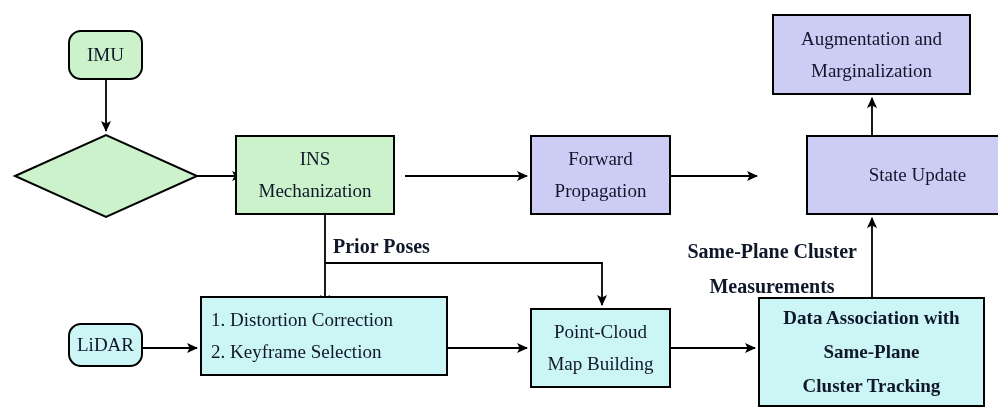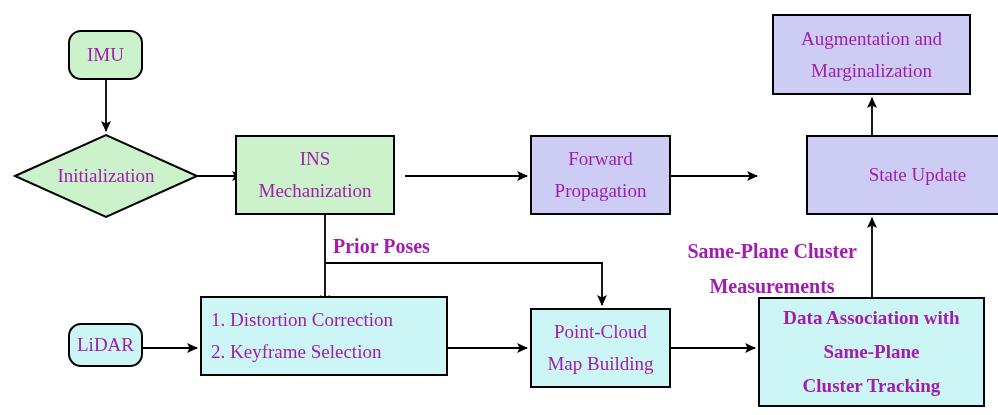--- a/index.html
+++ b/index.html
@@ -2,21 +2,21 @@
 <html><head>
 <meta charset="utf-8">
 <style>
   html, body { margin: 0; padding: 0; background: #ffffff; }
   .canvas {
     position: relative;
     width: 998px;
     height: 415px;
     background: #ffffff;
     font-family: "Liberation Serif", "DejaVu Serif", serif;
-    color: #a21caf;
+    color: #0f172a;
     overflow: hidden;
   }
   svg.wires {
     position: absolute;
     left: 0; top: 0;
     width: 998px; height: 415px;
   }
   .node {
     position: absolute;
     box-sizing: border-box;
@@ -75,23 +75,20 @@
     <line x1="143" y1="348" x2="197" y2="348" stroke="#000000" stroke-width="1.8" marker-end="url(#arrow)"></line>
     <line x1="448" y1="348" x2="527" y2="348" stroke="#000000" stroke-width="1.8" marker-end="url(#arrow)"></line>
     <line x1="671" y1="348" x2="755" y2="348" stroke="#000000" stroke-width="1.8" marker-end="url(#arrow)"></line>
     <line x1="872" y1="297" x2="872" y2="218" stroke="#000000" stroke-width="1.8" marker-end="url(#arrow)"></line>
   </svg>
 
   <div class="node box green rounded" style="left:68px; top:30px; width:75px; height:50px;">
     <span>IMU</span>
   </div>
 
-  <div class="diamond-label" style="left:15px; top:135px; width:182px; height:82px;">
-    <span>Initialization</span>
-  </div>
 
   <div class="node box green" style="left:235px; top:135px; width:160px; height:80px;">
     <span>INS</span>
     <span>Mechanization</span>
   </div>
 
   <div class="node box purple" style="left:530px; top:135px; width:141px; height:80px;">
     <span>Forward</span>
     <span>Propagation</span>
   </div>

